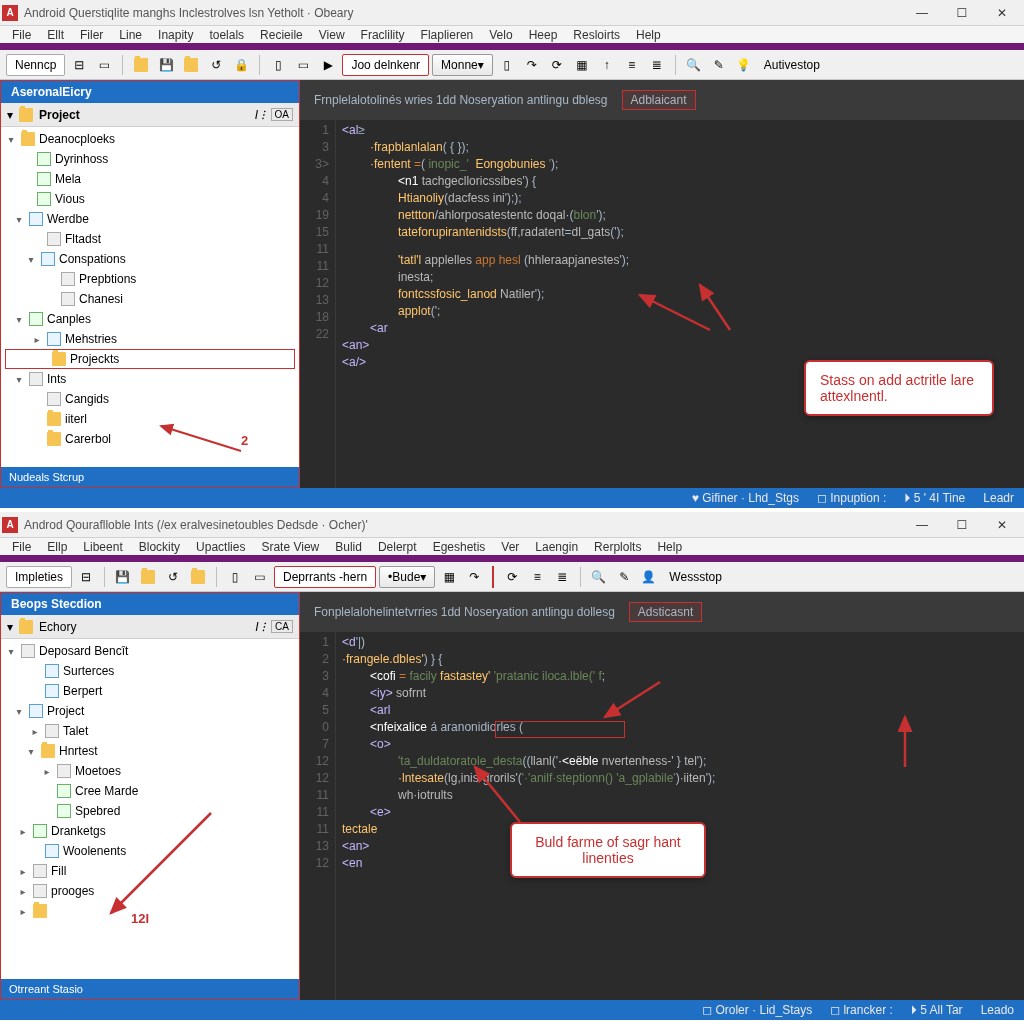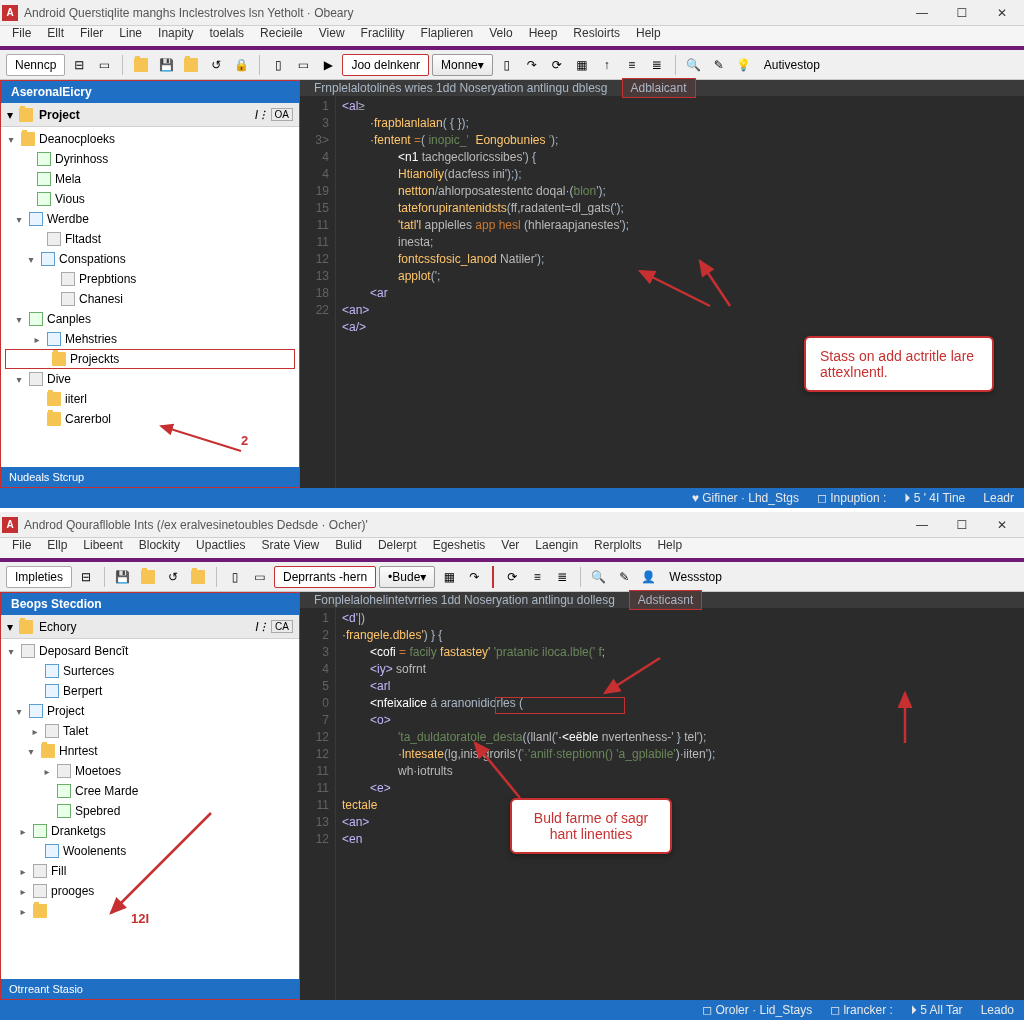--- a/index.html
+++ b/index.html
@@ -3,21 +3,21 @@
 <meta charset="utf-8">
 <style>
 *{box-sizing:border-box;margin:0;padding:0;font-family:"Segoe UI",Tahoma,sans-serif;font-size:12px}
 body{background:#fff;width:1024px;height:1024px;overflow:hidden}
 .app{display:flex;flex-direction:column;height:512px;border-bottom:4px solid #fff}
 .titlebar{background:#f0f0f0;height:26px;display:flex;align-items:center;padding:0 2px;border-bottom:1px solid #d0d0d0}
 .titlebar .icon-a{width:16px;height:16px;background:#c73030;display:inline-flex;align-items:center;justify-content:center;color:#fff;font-weight:bold;font-size:10px;margin-right:6px}
 .titlebar .title{flex:1;color:#555}
 .winbtns{display:flex;gap:0}
 .winbtn{width:40px;height:24px;display:flex;align-items:center;justify-content:center;color:#333}
-.menubar{background:#f5f5f5;height:24px;display:flex;align-items:flex-start;padding:0 4px;border-bottom:4px solid #701a75}
+.menubar{background:#f5f5f5;height:24px;display:flex;align-items:center;padding:0 4px;border-bottom:7px solid #701a75}
 .menubar span{padding:0 8px;color:#333}
 .toolbar{background:#f0f0f0;height:30px;display:flex;align-items:center;padding:0 6px;gap:3px;border-bottom:1px solid #c8c8c8}
 .tbtn{width:22px;height:22px;display:flex;align-items:center;justify-content:center;border:1px solid transparent;border-radius:2px}
 .tbox{height:22px;padding:0 8px;border:1px solid #aaa;border-radius:2px;background:#fff;display:flex;align-items:center}
 .tbox.highlight{border:1px solid #c73030}
 .tbox.btn{background:linear-gradient(#fdfdfd,#e8e8e8);border:1px solid #999}
 .sep{width:1px;height:20px;background:#c0c0c0;margin:0 4px}
 .workarea{flex:1;display:flex;min-height:0}
 .sidebar{width:300px;background:#fff;border-right:1px solid #c0c0c0;display:flex;flex-direction:column;position:relative;border:1px solid #c73030}
 .side-tab{background:#1f6fc5;color:#fff;height:22px;display:flex;align-items:center;padding:0 10px;font-weight:600}
@@ -28,21 +28,21 @@
 .tree-row.sel{background:#fff;border:1px solid #c73030;height:20px}
 .arrow{width:12px;text-align:center;color:#666;font-size:10px}
 .ficon{width:14px;height:14px;display:inline-block}
 .folder{background:#f5c453;border-radius:1px;position:relative}
 .folder:before{content:"";position:absolute;top:-2px;left:1px;width:5px;height:2px;background:#f5c453}
 .file-j{background:#e8f4ff;border:1px solid #5a9fd4}
 .file-g{background:#e8ffe8;border:1px solid #6ab06a}
 .dir{background:#eee;border:1px solid #aaa}
 .side-foot{background:#1f6fc5;color:#fff;height:20px;display:flex;align-items:center;padding:0 8px;font-size:11px}
 .editor-area{flex:1;display:flex;flex-direction:column;background:#2b2b2b;min-width:0;position:relative}
-.ed-tabs{height:16px;background:#3a3a3a;display:flex;align-items:center;padding:0 6px;gap:6px}
+.ed-tabs{height:40px;background:#3a3a3a;display:flex;align-items:center;padding:0 6px;gap:6px}
 .ed-tab{color:#a9b7c6;padding:2px 8px}
 .ed-tab.hl{border:1px solid #c73030;background:#4a3a3a}
 .code{flex:1;display:flex;font-family:Consolas,monospace;font-size:12px;overflow:hidden;position:relative}
 .gutter{width:36px;background:#2b2b2b;color:#606366;text-align:right;padding:2px 6px 2px 2px;border-right:1px solid #3a3a3a}
 .gutter div{height:17px;line-height:17px}
 .lines{flex:1;padding:2px 6px;color:#a9b7c6}
 .lines div{height:17px;line-height:17px;white-space:pre}
 .k{color:#cc7832}.s{color:#6a8759}.t{color:#ffffff}.a{color:#bababa}.m{color:#c4b5fd}.y{color:#ffc66d}.br{color:#a9b7c6}
 .callout{position:absolute;background:#fff;border:2px solid #c73030;border-radius:6px;padding:10px 14px;color:#c73030;font-size:14px;box-shadow:0 2px 6px rgba(0,0,0,.3);z-index:10}
 .arrow-svg{position:absolute;z-index:9;pointer-events:none}
@@ -181,21 +181,26 @@
             <span>Mehstries</span>
           </div>
         <div class="tree-row sel" style="padding-left:30px;margin:0 4px">
             <span class="arrow"></span>
             <span class="ficon folder"></span>
             <span>Projeckts</span>
           </div>
         <div class="tree-row" style="padding-left:12px">
             <span class="arrow">▾</span>
             <span class="ficon dir"></span>
-            <span>Dive</span>
+            <span>Ints</span>
+          </div>
+        <div class="tree-row" style="padding-left:30px">
+            <span class="arrow"></span>
+            <span class="ficon dir"></span>
+            <span>Cangids</span>
           </div>
         <div class="tree-row" style="padding-left:30px">
             <span class="arrow"></span>
             <span class="ficon folder"></span>
             <span>iiterl</span>
           </div>
         <div class="tree-row" style="padding-left:30px">
             <span class="arrow"></span>
             <span class="ficon folder"></span>
             <span>Carerbol</span>
@@ -234,21 +239,21 @@
             <div>22</div>
           </div>
         <div class="lines" id="lines1">
             <div style="padding-left: 0px;"><span class="m">&lt;al</span>≥</div>
             <div style="padding-left: 28px;"><span class="y">·frapblanlalan</span>( <span class="br">{ }</span>);</div>
             <div style="padding-left: 28px;"><span class="y">·fentent</span> <span class="k">=</span>( <span class="s">inopic_'</span>  <span class="y">Eongobunies</span> <span class="s">'</span>);</div>
             <div style="padding-left: 56px;"><span class="t">&lt;n1</span> <span class="a">tachgeclloricssibes'</span>) {</div>
             <div style="padding-left: 56px;"><span class="y">Htianoliy</span>(<span class="a">dacfess ini</span>'););</div>
             <div style="padding-left: 56px;"><span class="y">nettton</span>/<span class="a">ahlorposatestentc doqal</span>·(<span class="s">blon</span>');</div>
             <div style="padding-left: 56px;"><span class="y">tateforupirantenidsts</span>(<span class="a">ff</span>,<span class="a">radatent</span>=<span class="a">dl_gats</span>(');</div>
-            <div style="padding-left: 56px;"><span class="y">'tatl'l</span> <span class="a">applelles</span> <span class="k">app hesl</span> (<span class="a">hhleraapjanestes</span>');</div>
+            <div style="padding-left: 56px; margin-top: 11px;"><span class="y">'tatl'l</span> <span class="a">applelles</span> <span class="k">app hesl</span> (<span class="a">hhleraapjanestes</span>');</div>
             <div style="padding-left: 56px;"><span class="a">inesta</span>;</div>
             <div style="padding-left: 56px;"><span class="y">fontcssfosic_lanod</span> <span class="a">Natiler</span>');</div>
             <div style="padding-left: 56px;"><span class="y">applot</span>(';</div>
             <div style="padding-left: 28px;"><span class="m">&lt;ar</span></div>
             <div style="padding-left: 0px;"><span class="m">&lt;an&gt;</span></div>
             <div style="padding-left: 0px;"><span class="m">&lt;a/&gt;</span></div>
           </div>
         <svg class="arrow-svg" style="left:330px;top:170px;width:90px;height:50px">
             <line x1="80" y1="40" x2="10" y2="5" stroke="#c73030" stroke-width="2.5" marker-end="url(#ah1)"></line>
           </svg>
@@ -456,21 +461,21 @@
         <div class="redbox" style="left:195px;top:89px;width:130px;height:17px"></div>
         <svg class="arrow-svg" style="left:300px;top:45px;width:70px;height:50px">
             <line x1="60" y1="5" x2="5" y2="40" stroke="#c73030" stroke-width="2.5" marker-end="url(#ah2)"></line>
           </svg>
         <svg class="arrow-svg" style="left:170px;top:130px;width:60px;height:70px">
             <line x1="50" y1="60" x2="5" y2="5" stroke="#c73030" stroke-width="2.5" marker-end="url(#ah2)"></line>
           </svg>
         <svg class="arrow-svg" style="left:590px;top:80px;width:30px;height:60px">
             <line x1="15" y1="55" x2="15" y2="5" stroke="#c73030" stroke-width="2.5" marker-end="url(#ah2)"></line>
           </svg>
-        <div class="callout" style="left:210px;top:190px;width:162px;text-align:center">Buld farme of sagr hant linenties</div>
+        <div class="callout" style="left:210px;top:190px;width:196px;text-align:center">Buld farme of sagr hant linenties</div>
       </div>
     </div>
   </div>
   <div class="statusbar">
     <span class="sp"></span>
     <span>◻ Oroler · Lid_Stays</span>
     <span>◻ lrancker :</span>
     <span>⏵ 5   All Tar</span>
     <span>Leado</span>
   </div>

